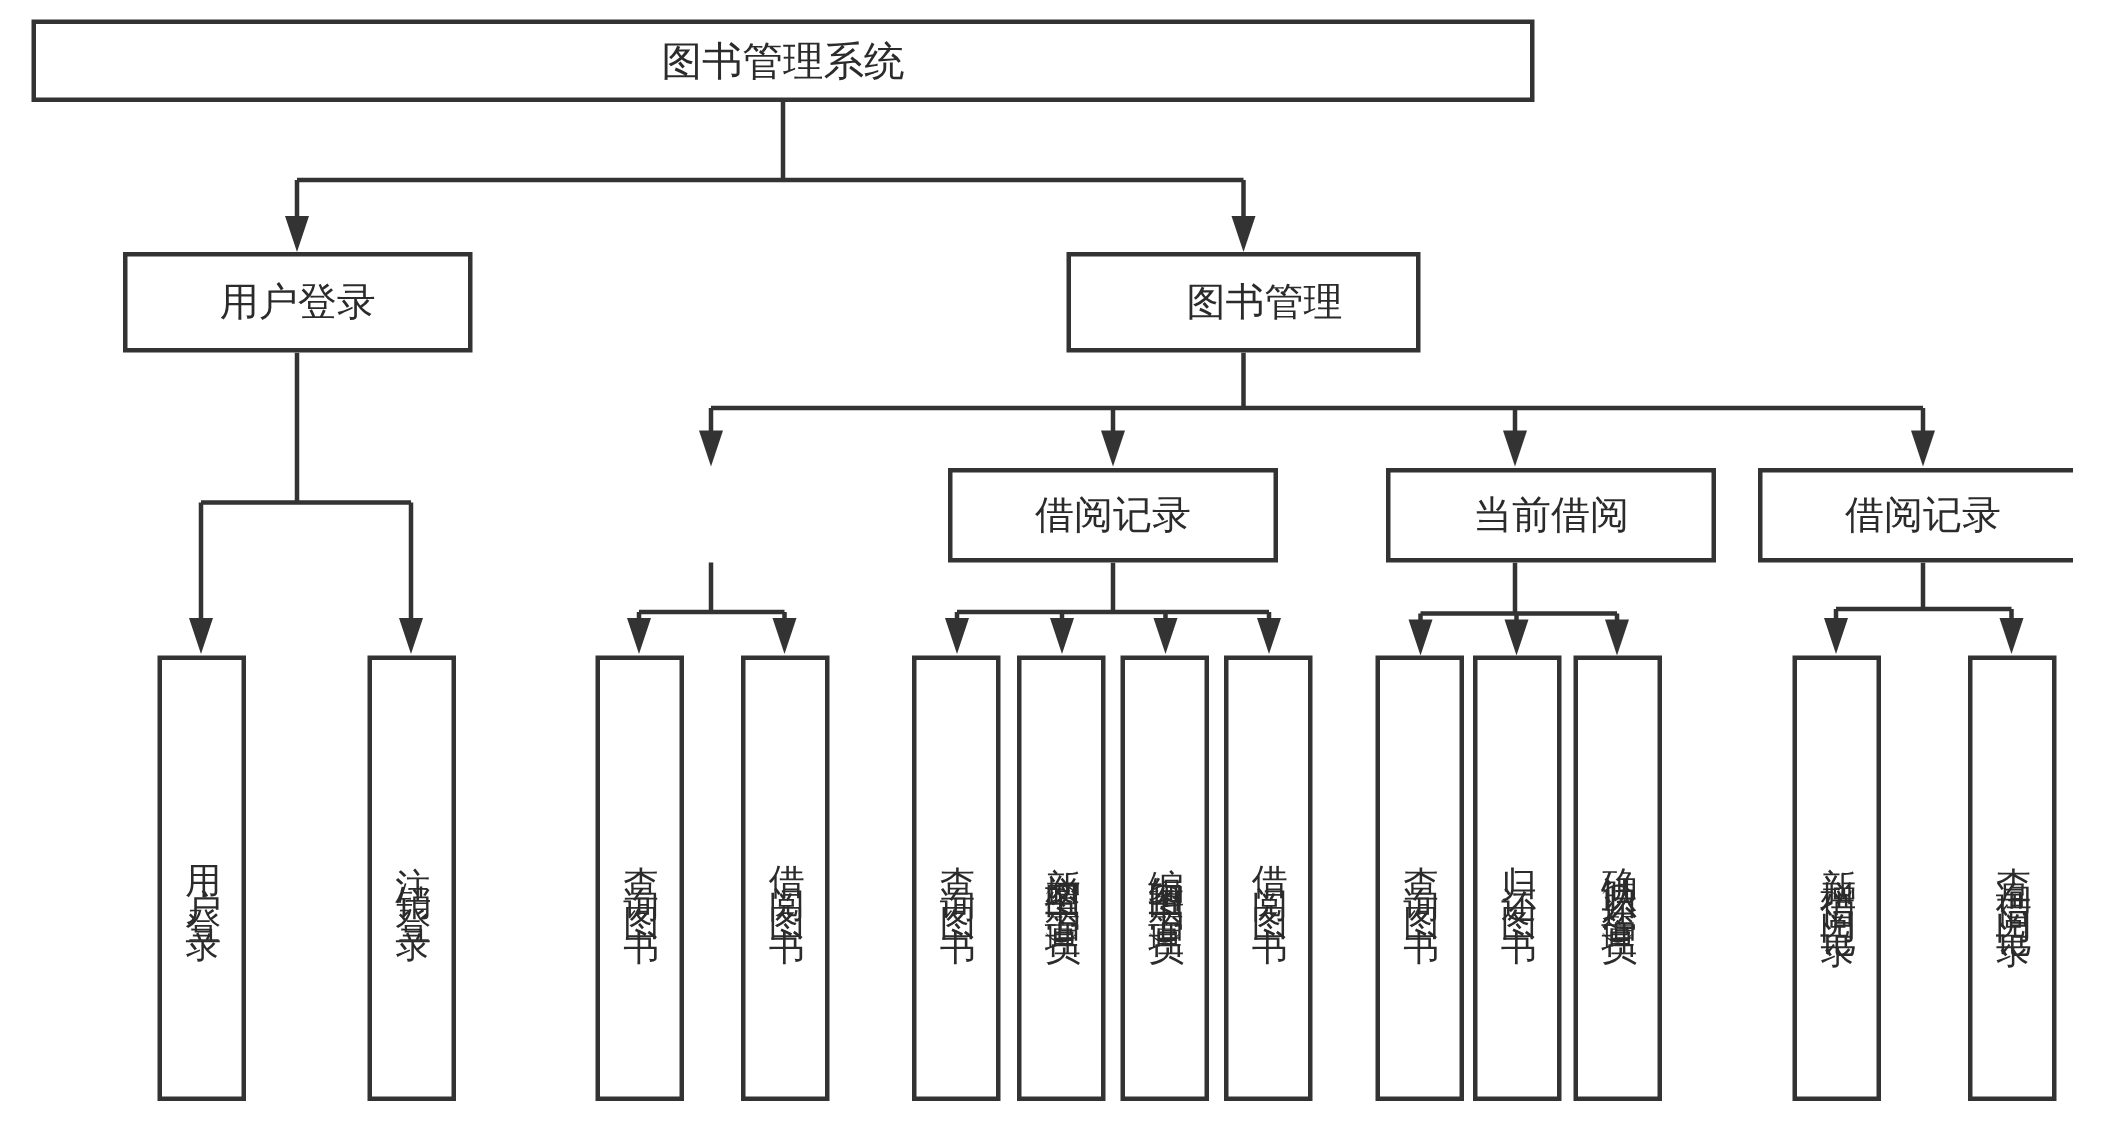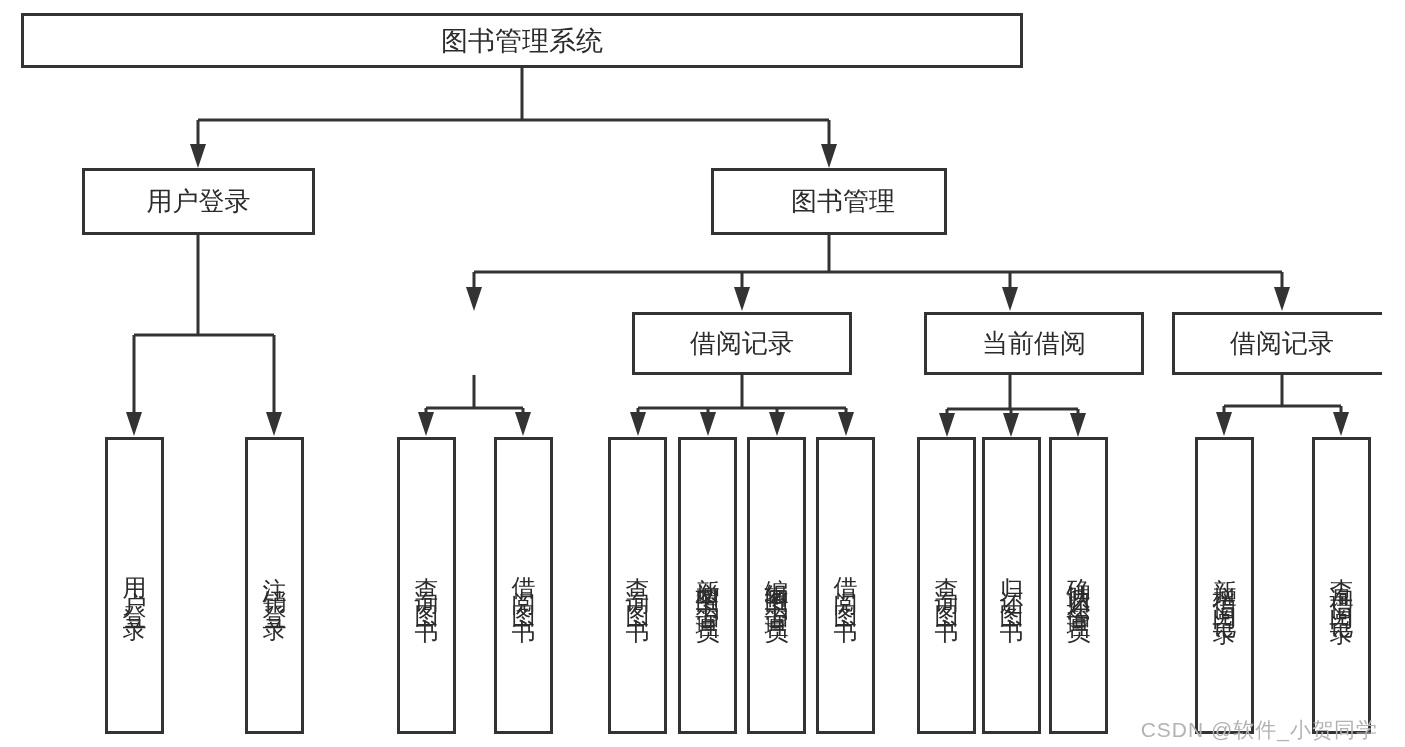--- a/index.html
+++ b/index.html
@@ -160,15 +160,14 @@
     <span>确认归还（管理员）</span>
   </div>
 
   <div class="node leaf len6" style="left:1195px;top:437px;width:59px;height:297px;">
     <span>新增借阅记录</span>
   </div>
   <div class="node leaf len6" style="left:1312px;top:437px;width:59px;height:297px;">
     <span>查询借阅记录</span>
   </div>
 
-  <div class="watermark">CSDN @软件_小贺同学</div>
 
 </div>
 
 </body></html>

